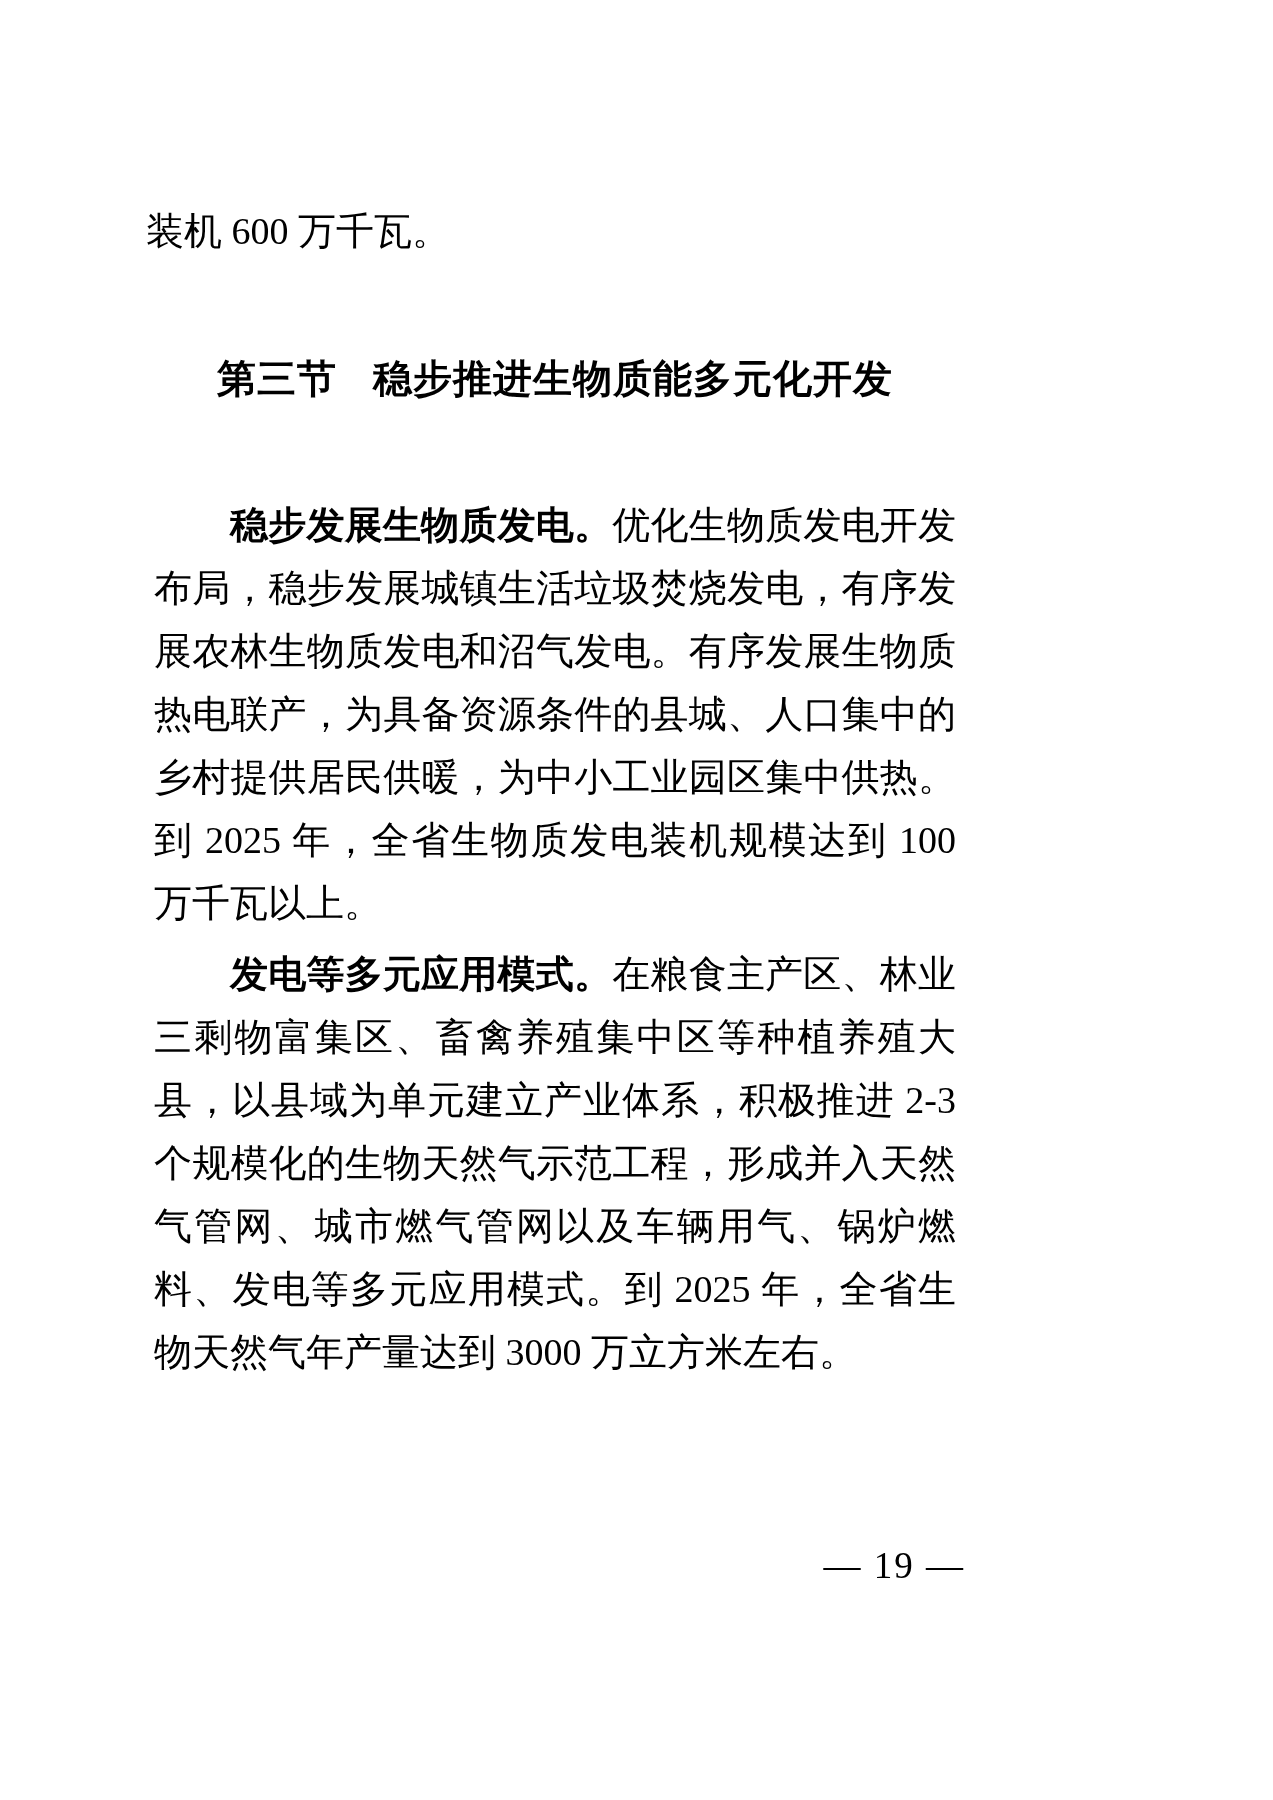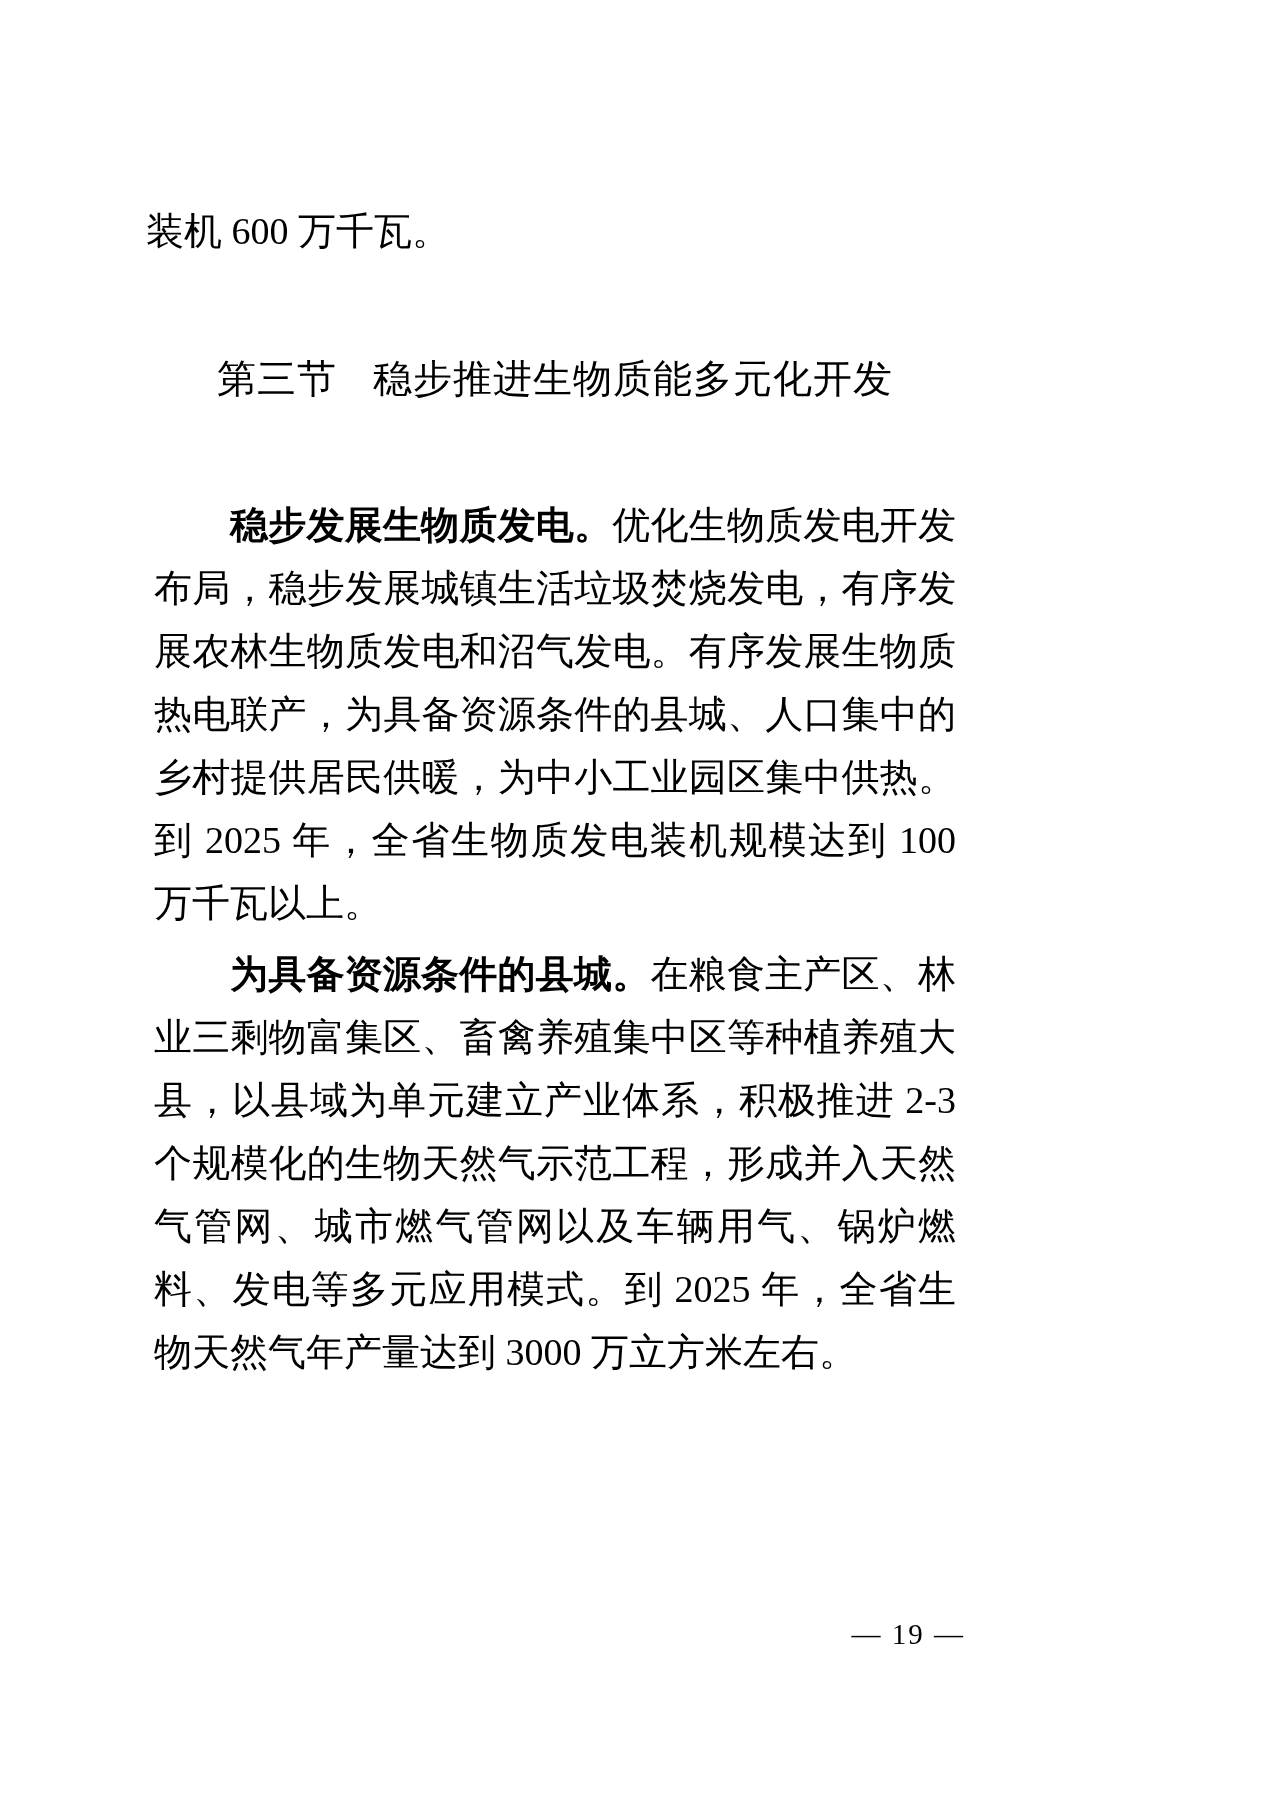--- a/index.html
+++ b/index.html
@@ -25,21 +25,21 @@
   .carryover {
     margin: 0;
     font-size: 38px;
     line-height: 63px;
     text-align: left;
   }
   .heading {
     margin: 84px 0 0 0;
     font-size: 39px;
     line-height: 63px;
-    font-weight: normal;
+    font-weight: bold;
     text-align: center;
     letter-spacing: 1px;
   }
   .heading-gap {
     display: inline-block;
     width: 36px;
   }
   .paragraphs {
     margin-top: 84px;
   }
@@ -50,41 +50,41 @@
     text-indent: 2em;
     text-align: justify;
     text-align-last: left;
     text-justify: inter-character;
   }
   .para .lead {
     font-weight: bold;
   }
   .footer {
     position: absolute;
-    top: 1616px;
+    top: 1548px;
     right: 308px;
-    font-size: 29px;
+    font-size: 37px;
     line-height: 36px;
     letter-spacing: 2px;
   }
 </style>
 </head>
 <body>
 
 <div class="page">
   <div class="content">
 
     <p class="carryover">装机 600 万千瓦。</p>
 
     <h2 class="heading"><span>第三节</span><span class="heading-gap"></span><span>稳步推进生物质能多元化开发</span></h2>
 
     <div class="paragraphs">
 
       <p class="para"><span class="lead">稳步发展生物质发电。</span><span>优化生物质发电开发布局，稳步发展城镇生活垃圾焚烧发电，有序发展农林生物质发电和沼气发电。有序发展生物质热电联产，为具备资源条件的县城、人口集中的乡村提供居民供暖，为中小工业园区集中供热。到 2025 年，全省生物质发电装机规模达到 100 万千瓦以上。</span></p>
 
 
-      <p class="para"><span class="lead">为具备资源条件的县城。</span><span>在粮食主产区、林业三剩物富集区、畜禽养殖集中区等种植养殖大县，以县域为单元建立产业体系，积极推进 2-3 个规模化的生物天然气示范工程，形成并入天然气管网、城市燃气管网以及车辆用气、锅炉燃料、发电等多元应用模式。到 2025 年，全省生物天然气年产量达到 3000 万立方米左右。</span></p>
+      <p class="para"><span class="lead">发电等多元应用模式。</span><span>在粮食主产区、林业三剩物富集区、畜禽养殖集中区等种植养殖大县，以县域为单元建立产业体系，积极推进 2-3 个规模化的生物天然气示范工程，形成并入天然气管网、城市燃气管网以及车辆用气、锅炉燃料、发电等多元应用模式。到 2025 年，全省生物天然气年产量达到 3000 万立方米左右。</span></p>
 
     </div>
   </div>
 
   <div class="footer">— 19 —</div>
 </div>
 
 </body></html>

